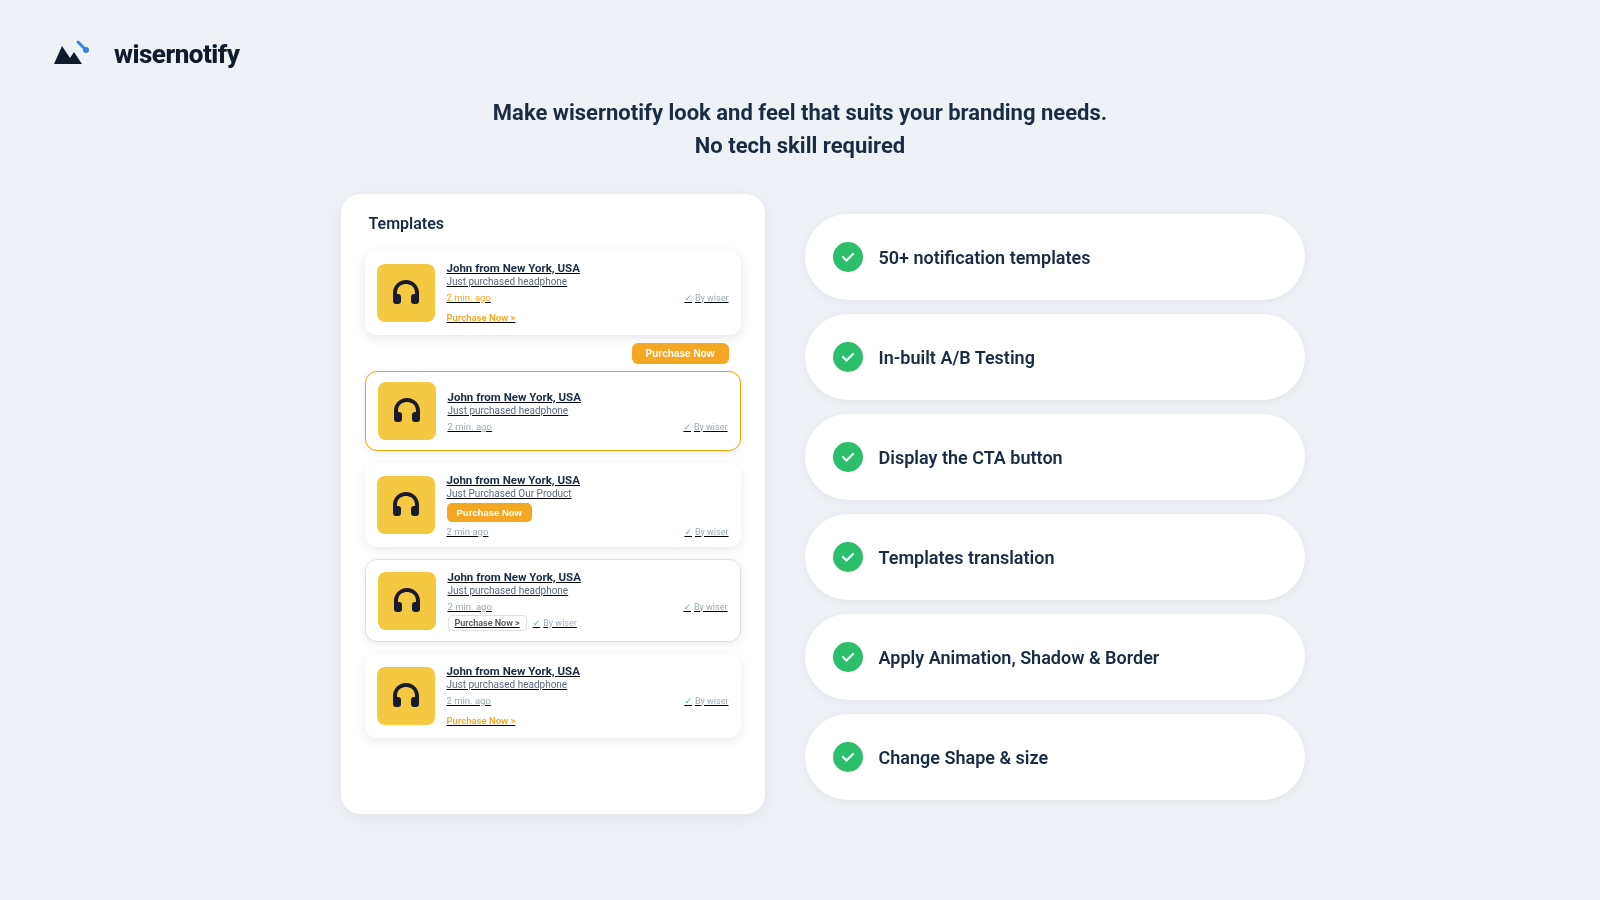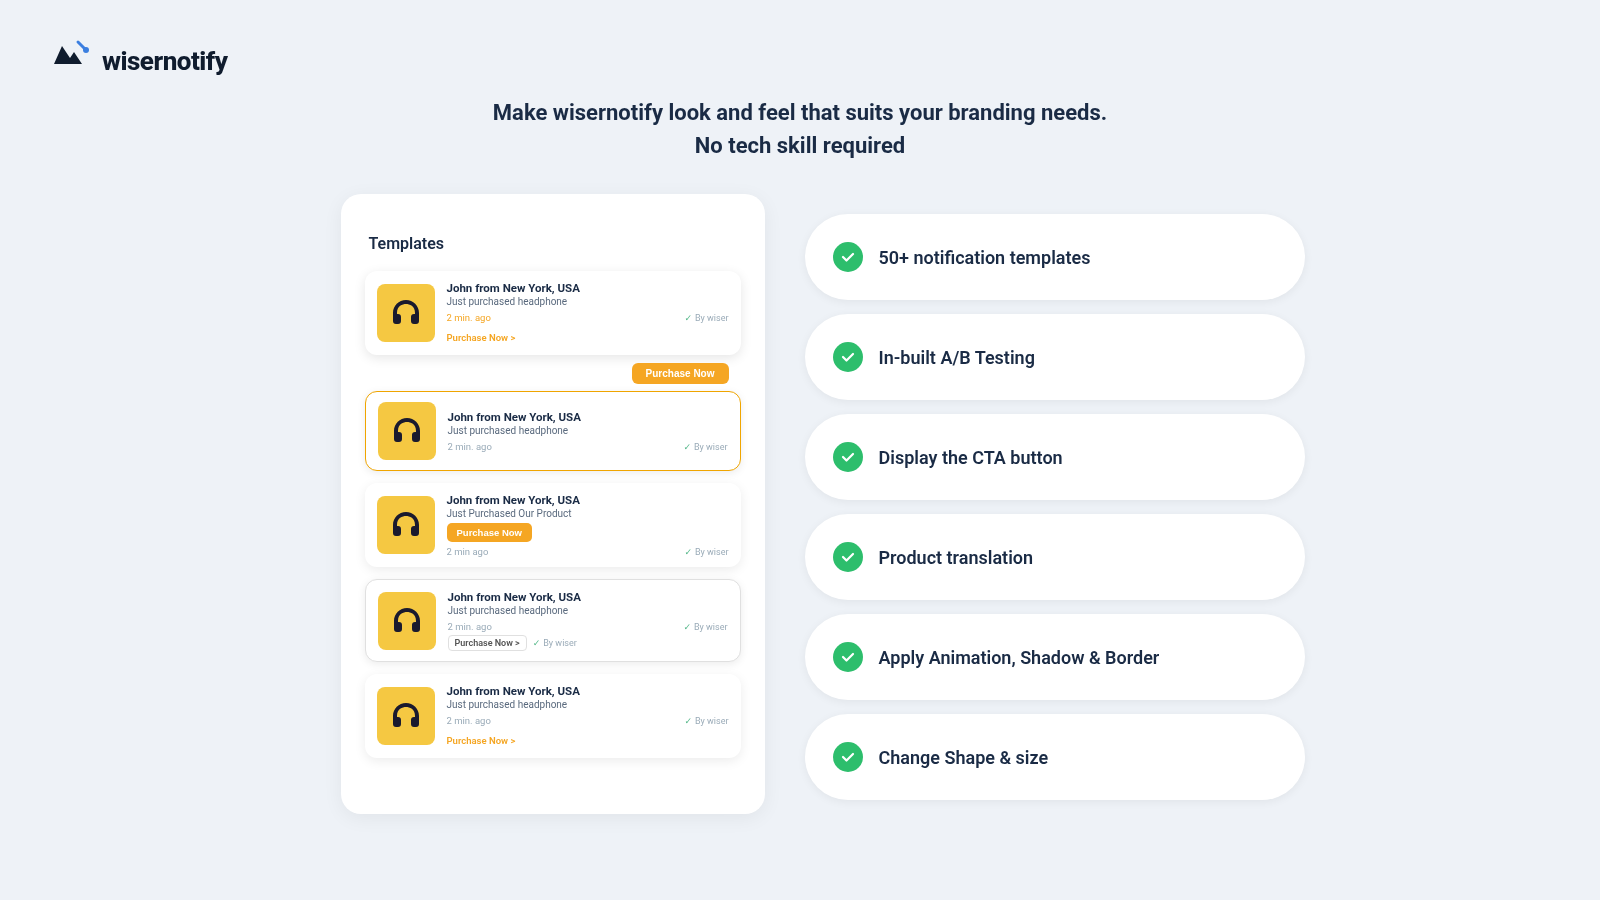--- a/index.html
+++ b/index.html
@@ -9,22 +9,22 @@
       height: 900px;
       background: #eef2f7;
       font-family: -apple-system, BlinkMacSystemFont, 'Segoe UI', Roboto, sans-serif;
       overflow: hidden;
     }
 
     
     .header {
       padding: 32px 48px 0;
       display: flex;
-      align-items: flex-end;
-      gap: 10px;
+      align-items: center;
+      gap: 22px;
     }
 
     .logo-icon {
       width: 44px;
       height: 44px;
     }
 
     .logo-text {
       font-size: 26px;
       font-weight: 800;
@@ -52,21 +52,21 @@
       gap: 40px;
       padding: 0 80px;
       align-items: flex-start;
       justify-content: center;
     }
 
     
     .templates-panel {
       background: white;
       border-radius: 20px;
-      padding: 40px 24px;
+      padding: 20px 24px;
       width: 424px;
       min-height: 620px;
       box-shadow: 0 4px 20px rgba(0,0,0,0.06);
       margin-left: 45px;
     }
 
     .templates-title {
       font-size: 16px;
       font-weight: 600;
       color: #1a2b45;
@@ -103,20 +103,21 @@
       overflow: hidden;
     }
 
     .headphone-svg {
       width: 42px;
       height: 42px;
     }
 
     .notif-body {
       flex: 1;
+      text-decoration: underline;
     }
 
     .notif-name {
       font-size: 11.5px;
       font-weight: 700;
       color: #1a2b45;
     }
 
     .notif-desc {
       font-size: 10px;
@@ -393,21 +394,21 @@
       </div>
       <span class="feature-label">Display the CTA button</span>
     </div>
 
     <div class="feature-item">
       <div class="check-circle">
         <svg viewBox="0 0 16 16" fill="none" xmlns="http://www.w3.org/2000/svg">
           <path d="M3 8l3.5 3.5L13 5" stroke="white" stroke-width="2.2" stroke-linecap="round" stroke-linejoin="round"></path>
         </svg>
       </div>
-      <span class="feature-label">Product translation</span>
+      <span class="feature-label">Templates translation</span>
     </div>
 
     <div class="feature-item">
       <div class="check-circle">
         <svg viewBox="0 0 16 16" fill="none" xmlns="http://www.w3.org/2000/svg">
           <path d="M3 8l3.5 3.5L13 5" stroke="white" stroke-width="2.2" stroke-linecap="round" stroke-linejoin="round"></path>
         </svg>
       </div>
       <span class="feature-label">Apply Animation, Shadow &amp; Border</span>
     </div>

